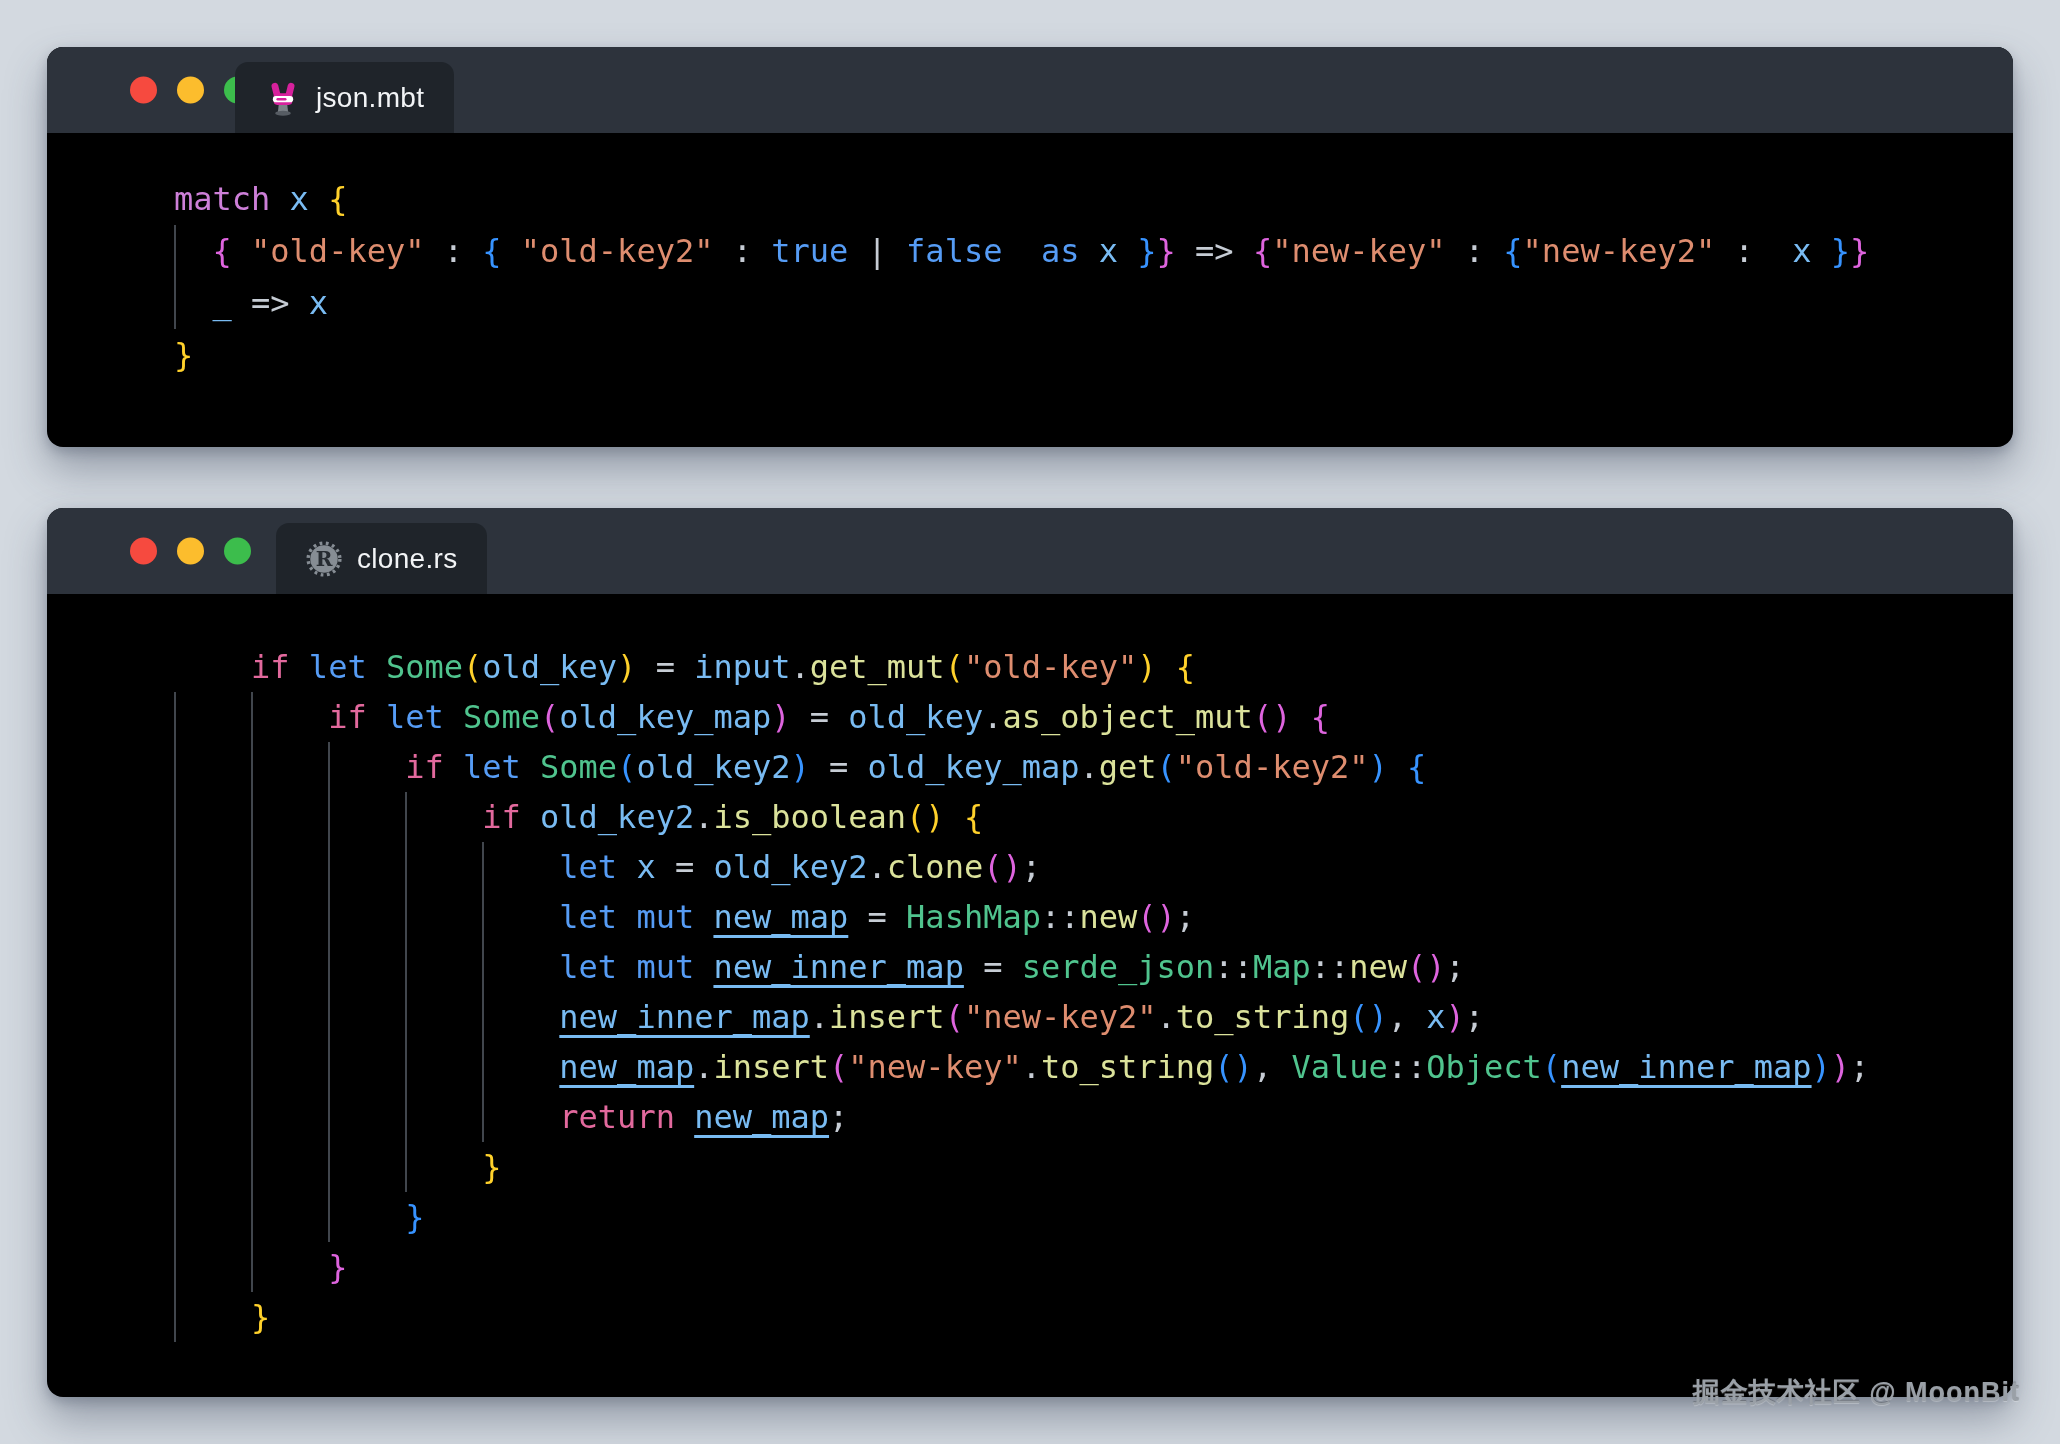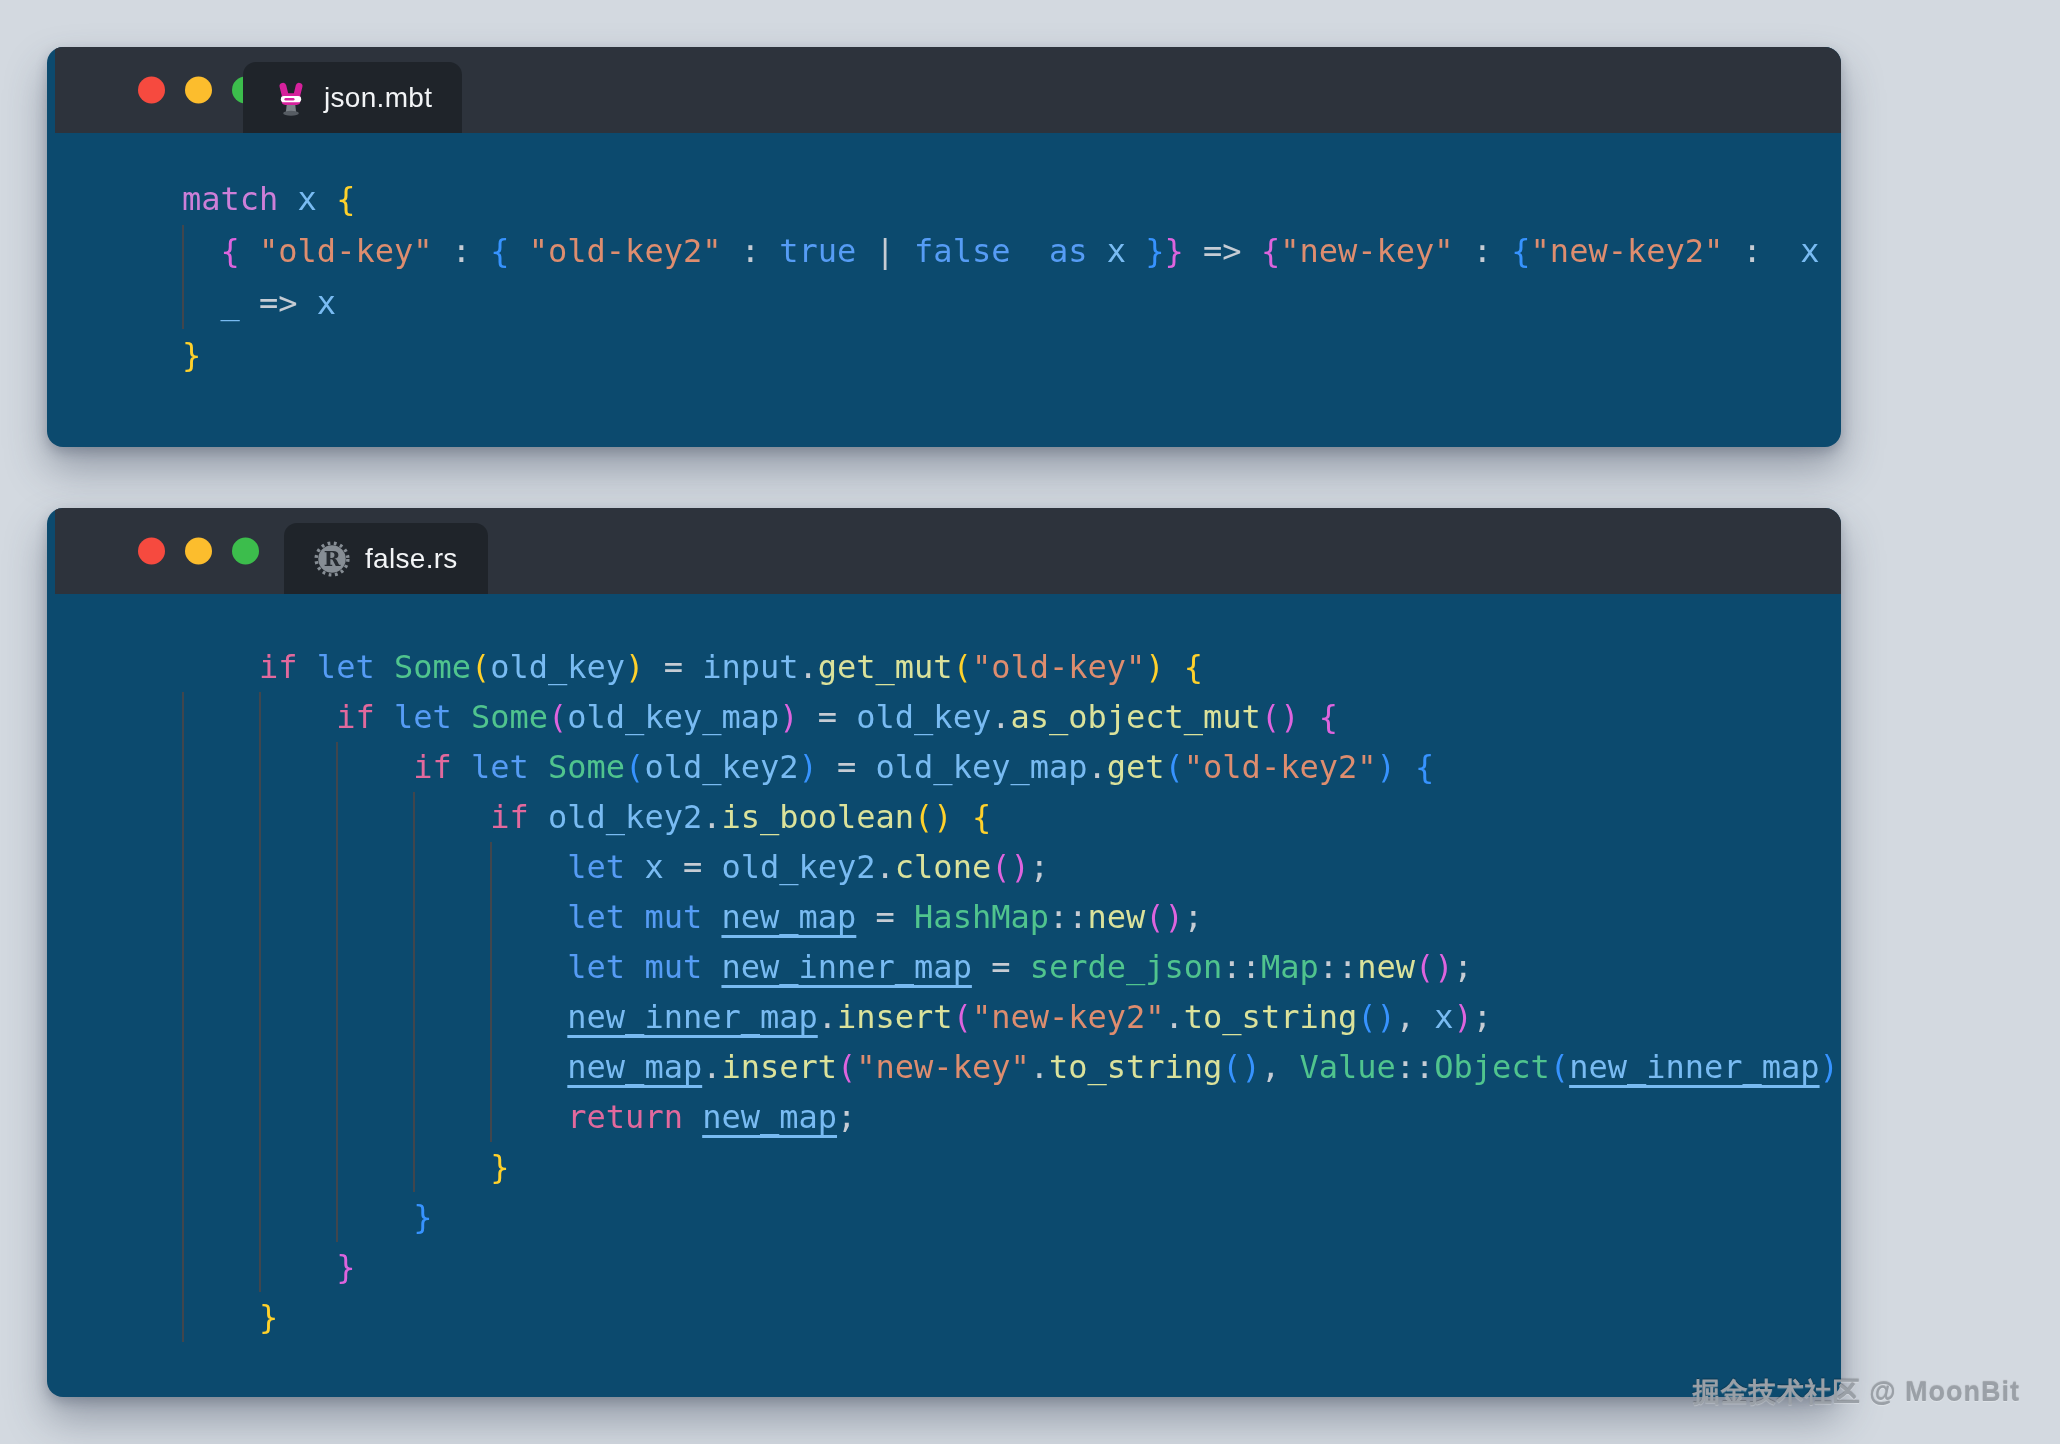--- a/index.html
+++ b/index.html
@@ -6,26 +6,25 @@
   html,body { width:2060px; height:1444px; }
   body {
     background:#d3d9e0;
     position:relative;
     overflow:hidden;
     font-family:"Liberation Sans", sans-serif;
   }
   .window {
     position:absolute;
     left:47px;
-    width:1794px;
-    background:#0c4a6e;
+    width:1966px;
+    background:#000000;
     border-radius:16px;
     box-shadow:0 22px 42px rgba(55,65,85,.40), 0 5px 12px rgba(55,65,85,.28);
     overflow:hidden;
-    padding-left:8px;
   }
   #win-mbt { top:47px;  height:400px; }
   #win-rs  { top:508px; height:889px; }
 
   .titlebar {
     position:relative;
     height:86px;
     background:#2d333c;
   }
   .lights {
@@ -123,19 +122,19 @@
       <div class="light red"></div>
       <div class="light yellow"></div>
       <div class="light green"></div>
     </div>
     <div class="tab">
       <svg class="tab-icon" viewBox="0 0 34 34">
         <circle cx="17" cy="17" r="15" fill="none" stroke="#868d94" stroke-width="3.2" stroke-dasharray="2.6 3.4"></circle>
         <circle cx="17" cy="17" r="13" fill="#868d94"></circle>
         <text x="17" y="24" text-anchor="middle" font-family="DejaVu Serif, serif" font-size="19" font-weight="bold" fill="#262b31">R</text>
       </svg>
-      <span class="tab-label">false.rs</span>
+      <span class="tab-label">clone.rs</span>
     </div>
   </div>
   <div class="code"><div class="line"><span style="color: rgb(198, 204, 212);">    </span><span style="color: rgb(226, 105, 157);">if</span><span style="color: rgb(198, 204, 212);"> </span><span style="color: rgb(86, 156, 245);">let</span><span style="color: rgb(198, 204, 212);"> </span><span style="color: rgb(80, 196, 142);">Some</span><span style="color: rgb(255, 209, 43);">(</span><span style="color: rgb(121, 187, 242);">old_key</span><span style="color: rgb(255, 209, 43);">)</span><span style="color: rgb(198, 204, 212);"> = </span><span style="color: rgb(121, 187, 242);">input</span><span style="color: rgb(198, 204, 212);">.</span><span style="color: rgb(219, 226, 155);">get_mut</span><span style="color: rgb(255, 209, 43);">(</span><span style="color: rgb(222, 141, 111);">"old-key"</span><span style="color: rgb(255, 209, 43);">)</span><span style="color: rgb(198, 204, 212);"> </span><span style="color: rgb(255, 209, 43);">{</span></div><div class="line"><span style="color: rgb(198, 204, 212);">        </span><span style="color: rgb(226, 105, 157);">if</span><span style="color: rgb(198, 204, 212);"> </span><span style="color: rgb(86, 156, 245);">let</span><span style="color: rgb(198, 204, 212);"> </span><span style="color: rgb(80, 196, 142);">Some</span><span style="color: rgb(222, 100, 222);">(</span><span style="color: rgb(121, 187, 242);">old_key_map</span><span style="color: rgb(222, 100, 222);">)</span><span style="color: rgb(198, 204, 212);"> = </span><span style="color: rgb(121, 187, 242);">old_key</span><span style="color: rgb(198, 204, 212);">.</span><span style="color: rgb(219, 226, 155);">as_object_mut</span><span style="color: rgb(222, 100, 222);">(</span><span style="color: rgb(222, 100, 222);">)</span><span style="color: rgb(198, 204, 212);"> </span><span style="color: rgb(222, 100, 222);">{</span></div><div class="line"><span style="color: rgb(198, 204, 212);">            </span><span style="color: rgb(226, 105, 157);">if</span><span style="color: rgb(198, 204, 212);"> </span><span style="color: rgb(86, 156, 245);">let</span><span style="color: rgb(198, 204, 212);"> </span><span style="color: rgb(80, 196, 142);">Some</span><span style="color: rgb(55, 147, 255);">(</span><span style="color: rgb(121, 187, 242);">old_key2</span><span style="color: rgb(55, 147, 255);">)</span><span style="color: rgb(198, 204, 212);"> = </span><span style="color: rgb(121, 187, 242);">old_key_map</span><span style="color: rgb(198, 204, 212);">.</span><span style="color: rgb(219, 226, 155);">get</span><span style="color: rgb(55, 147, 255);">(</span><span style="color: rgb(222, 141, 111);">"old-key2"</span><span style="color: rgb(55, 147, 255);">)</span><span style="color: rgb(198, 204, 212);"> </span><span style="color: rgb(55, 147, 255);">{</span></div><div class="line"><span style="color: rgb(198, 204, 212);">                </span><span style="color: rgb(226, 105, 157);">if</span><span style="color: rgb(198, 204, 212);"> </span><span style="color: rgb(121, 187, 242);">old_key2</span><span style="color: rgb(198, 204, 212);">.</span><span style="color: rgb(219, 226, 155);">is_boolean</span><span style="color: rgb(255, 209, 43);">(</span><span style="color: rgb(255, 209, 43);">)</span><span style="color: rgb(198, 204, 212);"> </span><span style="color: rgb(255, 209, 43);">{</span></div><div class="line"><span style="color: rgb(198, 204, 212);">                    </span><span style="color: rgb(86, 156, 245);">let</span><span style="color: rgb(198, 204, 212);"> </span><span style="color: rgb(121, 187, 242);">x</span><span style="color: rgb(198, 204, 212);"> = </span><span style="color: rgb(121, 187, 242);">old_key2</span><span style="color: rgb(198, 204, 212);">.</span><span style="color: rgb(219, 226, 155);">clone</span><span style="color: rgb(222, 100, 222);">(</span><span style="color: rgb(222, 100, 222);">)</span><span style="color: rgb(198, 204, 212);">;</span></div><div class="line"><span style="color: rgb(198, 204, 212);">                    </span><span style="color: rgb(86, 156, 245);">let</span><span style="color: rgb(198, 204, 212);"> </span><span style="color: rgb(86, 156, 245);">mut</span><span style="color: rgb(198, 204, 212);"> </span><span class="mut" style="color: rgb(121, 187, 242);">new_map</span><span style="color: rgb(198, 204, 212);"> = </span><span style="color: rgb(80, 196, 142);">HashMap</span><span style="color: rgb(198, 204, 212);">::</span><span style="color: rgb(219, 226, 155);">new</span><span style="color: rgb(222, 100, 222);">(</span><span style="color: rgb(222, 100, 222);">)</span><span style="color: rgb(198, 204, 212);">;</span></div><div class="line"><span style="color: rgb(198, 204, 212);">                    </span><span style="color: rgb(86, 156, 245);">let</span><span style="color: rgb(198, 204, 212);"> </span><span style="color: rgb(86, 156, 245);">mut</span><span style="color: rgb(198, 204, 212);"> </span><span class="mut" style="color: rgb(121, 187, 242);">new_inner_map</span><span style="color: rgb(198, 204, 212);"> = </span><span style="color: rgb(80, 196, 142);">serde_json</span><span style="color: rgb(198, 204, 212);">::</span><span style="color: rgb(80, 196, 142);">Map</span><span style="color: rgb(198, 204, 212);">::</span><span style="color: rgb(219, 226, 155);">new</span><span style="color: rgb(222, 100, 222);">(</span><span style="color: rgb(222, 100, 222);">)</span><span style="color: rgb(198, 204, 212);">;</span></div><div class="line"><span style="color: rgb(198, 204, 212);">                    </span><span class="mut" style="color: rgb(121, 187, 242);">new_inner_map</span><span style="color: rgb(198, 204, 212);">.</span><span style="color: rgb(219, 226, 155);">insert</span><span style="color: rgb(222, 100, 222);">(</span><span style="color: rgb(222, 141, 111);">"new-key2"</span><span style="color: rgb(198, 204, 212);">.</span><span style="color: rgb(219, 226, 155);">to_string</span><span style="color: rgb(55, 147, 255);">(</span><span style="color: rgb(55, 147, 255);">)</span><span style="color: rgb(198, 204, 212);">, </span><span style="color: rgb(121, 187, 242);">x</span><span style="color: rgb(222, 100, 222);">)</span><span style="color: rgb(198, 204, 212);">;</span></div><div class="line"><span style="color: rgb(198, 204, 212);">                    </span><span class="mut" style="color: rgb(121, 187, 242);">new_map</span><span style="color: rgb(198, 204, 212);">.</span><span style="color: rgb(219, 226, 155);">insert</span><span style="color: rgb(222, 100, 222);">(</span><span style="color: rgb(222, 141, 111);">"new-key"</span><span style="color: rgb(198, 204, 212);">.</span><span style="color: rgb(219, 226, 155);">to_string</span><span style="color: rgb(55, 147, 255);">(</span><span style="color: rgb(55, 147, 255);">)</span><span style="color: rgb(198, 204, 212);">, </span><span style="color: rgb(80, 196, 142);">Value</span><span style="color: rgb(198, 204, 212);">::</span><span style="color: rgb(80, 196, 142);">Object</span><span style="color: rgb(55, 147, 255);">(</span><span class="mut" style="color: rgb(121, 187, 242);">new_inner_map</span><span style="color: rgb(55, 147, 255);">)</span><span style="color: rgb(222, 100, 222);">)</span><span style="color: rgb(198, 204, 212);">;</span></div><div class="line"><span style="color: rgb(198, 204, 212);">                    </span><span style="color: rgb(226, 105, 157);">return</span><span style="color: rgb(198, 204, 212);"> </span><span class="mut" style="color: rgb(121, 187, 242);">new_map</span><span style="color: rgb(198, 204, 212);">;</span></div><div class="line"><span style="color: rgb(198, 204, 212);">                </span><span style="color: rgb(255, 209, 43);">}</span></div><div class="line"><span style="color: rgb(198, 204, 212);">            </span><span style="color: rgb(55, 147, 255);">}</span></div><div class="line"><span style="color: rgb(198, 204, 212);">        </span><span style="color: rgb(222, 100, 222);">}</span></div><div class="line"><span style="color: rgb(198, 204, 212);">    </span><span style="color: rgb(255, 209, 43);">}</span></div><div class="guide" style="background: rgb(65, 70, 77); left: 0ch; top: 50px; height: 650px;"></div><div class="guide" style="background: rgb(65, 70, 77); left: 4ch; top: 50px; height: 600px;"></div><div class="guide" style="background: rgb(65, 70, 77); left: 8ch; top: 100px; height: 500px;"></div><div class="guide" style="background: rgb(65, 70, 77); left: 12ch; top: 150px; height: 400px;"></div><div class="guide" style="background: rgb(65, 70, 77); left: 16ch; top: 200px; height: 300px;"></div></div>
 </div>
 
 <div class="watermark">掘金技术社区 @ MoonBit</div>
 
 </body></html>

